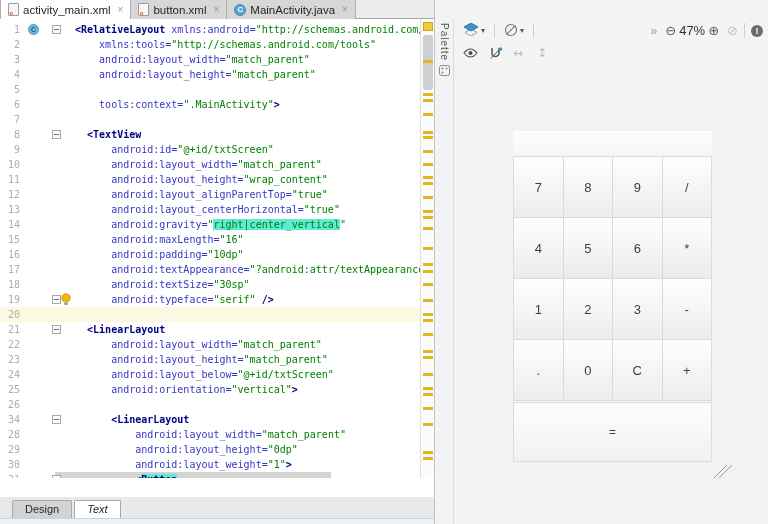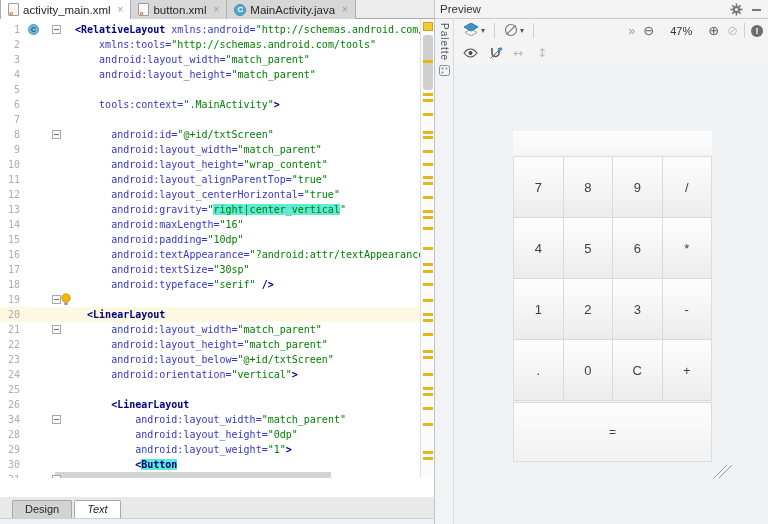--- a/index.html
+++ b/index.html
@@ -83,21 +83,21 @@
   .palette-ic { margin-top:4px; }
   .pv-main { position:absolute; left:19px; top:19px; width:315px; height:505px; }
   .toolrow1 { height:23px; display:flex; align-items:center; padding:0 6px; background:#f4f4f4; }
   .toolrow2 { height:22px; display:flex; align-items:center; padding:0 6px; background:#f4f4f4; }
   .vsep { width:1px; height:15px; background:#d0d0d0; margin:0 6px; }
   .tbtn { display:flex; align-items:center; margin:0 3px; color:#555; }
   .caret-glyph { font-size:8px; color:#555; margin-left:2px; }
   .glyph { font-size:13px; color:#5a5a5a; font-family:"DejaVu Sans",sans-serif; }
   .glyph.dim { color:#bdbdbd; }
   .chev { color:#9a9a9a; font-size:12px; margin:0 8px 0 auto; }
-  .pct { color:#333; margin:0 16px; font-size:11px; }
+  .pct { color:#333; margin:0 3px; font-size:13px; }
   .err-badge { width:12px; height:12px; border-radius:50%; background:#6c6c6c; color:#fff;
     font-size:9px; font-weight:bold; display:flex; align-items:center; justify-content:center; }
   .arrows { font-size:12px; color:#b9b9b9; margin:0 7px; font-family:"DejaVu Sans",sans-serif; }
   
   .canvas { position:absolute; left:0; top:45px; width:315px; height:460px; background:#f1f2f3; }
   .device { position:absolute; left:59px; top:67px; width:199px; }
   .dev-screen { height:24px; background:linear-gradient(#fdfdfd,#f6f6f6); margin-bottom:1px; }
   .btn-grid { display:grid; grid-template-columns:repeat(4,1fr); grid-auto-rows:60px;
     gap:1px; background:#d9d9d9; border:1px solid #dcdcdc; }
   .calc-btn { background:linear-gradient(#fefefe,#ececec); display:flex; align-items:center;
@@ -255,20 +255,21 @@
           </div>
         </div>
       <div class="code" id="code">
           <div class="code-line"><span class="tok-t">&lt;RelativeLayout</span><span class="tok-p"> </span><span class="tok-a">xmlns:android=</span><span class="tok-v">"http://schemas.android.com/apk/res/android"</span></div>
           <div class="code-line"><span class="tok-p">    </span><span class="tok-a">xmlns:tools=</span><span class="tok-v">"http://schemas.android.com/tools"</span></div>
           <div class="code-line"><span class="tok-p">    </span><span class="tok-a">android:layout_width=</span><span class="tok-v">"match_parent"</span></div>
           <div class="code-line"><span class="tok-p">    </span><span class="tok-a">android:layout_height=</span><span class="tok-v">"match_parent"</span></div>
           <div class="code-line"></div>
           <div class="code-line"><span class="tok-p">    </span><span class="tok-a">tools:context=</span><span class="tok-v">".MainActivity"</span><span class="tok-t">&gt;</span></div>
           <div class="code-line"></div>
+          <div class="code-line"><span class="tok-p">  </span><span class="tok-t">&lt;TextView</span></div>
           <div class="code-line"><span class="tok-p">      </span><span class="tok-a">android:id=</span><span class="tok-v">"@+id/txtScreen"</span></div>
           <div class="code-line"><span class="tok-p">      </span><span class="tok-a">android:layout_width=</span><span class="tok-v">"match_parent"</span></div>
           <div class="code-line"><span class="tok-p">      </span><span class="tok-a">android:layout_height=</span><span class="tok-v">"wrap_content"</span></div>
           <div class="code-line"><span class="tok-p">      </span><span class="tok-a">android:layout_alignParentTop=</span><span class="tok-v">"true"</span></div>
           <div class="code-line"><span class="tok-p">      </span><span class="tok-a">android:layout_centerHorizontal=</span><span class="tok-v">"true"</span></div>
           <div class="code-line"><span class="tok-p">      </span><span class="tok-a">android:gravity=</span><span class="tok-v">"</span><span class="tok-v tok-hl">right|center_vertical</span><span class="tok-v">"</span></div>
           <div class="code-line"><span class="tok-p">      </span><span class="tok-a">android:maxLength=</span><span class="tok-v">"16"</span></div>
           <div class="code-line"><span class="tok-p">      </span><span class="tok-a">android:padding=</span><span class="tok-v">"10dp"</span></div>
           <div class="code-line"><span class="tok-p">      </span><span class="tok-a">android:textAppearance=</span><span class="tok-v">"?android:attr/textAppearanceLarge"</span></div>
           <div class="code-line"><span class="tok-p">      </span><span class="tok-a">android:textSize=</span><span class="tok-v">"30sp"</span></div>
@@ -325,36 +326,20 @@
 
 
     <div class="modebar">
       <div class="modetab">Design</div>
       <div class="modetab active">Text</div>
     </div>
     <div class="bottom-fill"></div>
   </div>
 
   <div class="right-pane">
-    <div class="pv-header">
-      <span class="pv-title">Preview</span>
-      <span class="pv-gear">
-        <svg width="13" height="13" viewBox="0 0 13 13">
-          <g stroke="#777" stroke-width="1.6" fill="none">
-            <line x1="6.5" y1="0.5" x2="6.5" y2="12.5"></line>
-              <line x1="0.5" y1="6.5" x2="12.5" y2="6.5"></line>
-            <line x1="2.3" y1="2.3" x2="10.7" y2="10.7"></line>
-              <line x1="10.7" y1="2.3" x2="2.3" y2="10.7"></line>
-          </g>
-          <circle cx="6.5" cy="6.5" r="3.6" fill="#777"></circle>
-            <circle cx="6.5" cy="6.5" r="1.6" fill="#f3f3f3"></circle>
-        </svg>
-      </span>
-      <span class="pv-min"></span>
-    </div>
 
     <div class="palette-strip">
       <div class="palette-tab">
         <span class="palette-label">Palette</span>
         <span class="palette-ic">
           <svg width="11" height="11" viewBox="0 0 11 11">
             <rect x="0.5" y="0.5" width="10" height="10" rx="2" fill="none" stroke="#8a8a8a"></rect>
             <circle cx="3.5" cy="3.5" r="1" fill="#8a8a8a"></circle>
               <circle cx="7.5" cy="3.5" r="1" fill="#8a8a8a"></circle>
             <circle cx="3.5" cy="7.5" r="1" fill="#8a8a8a"></circle>

